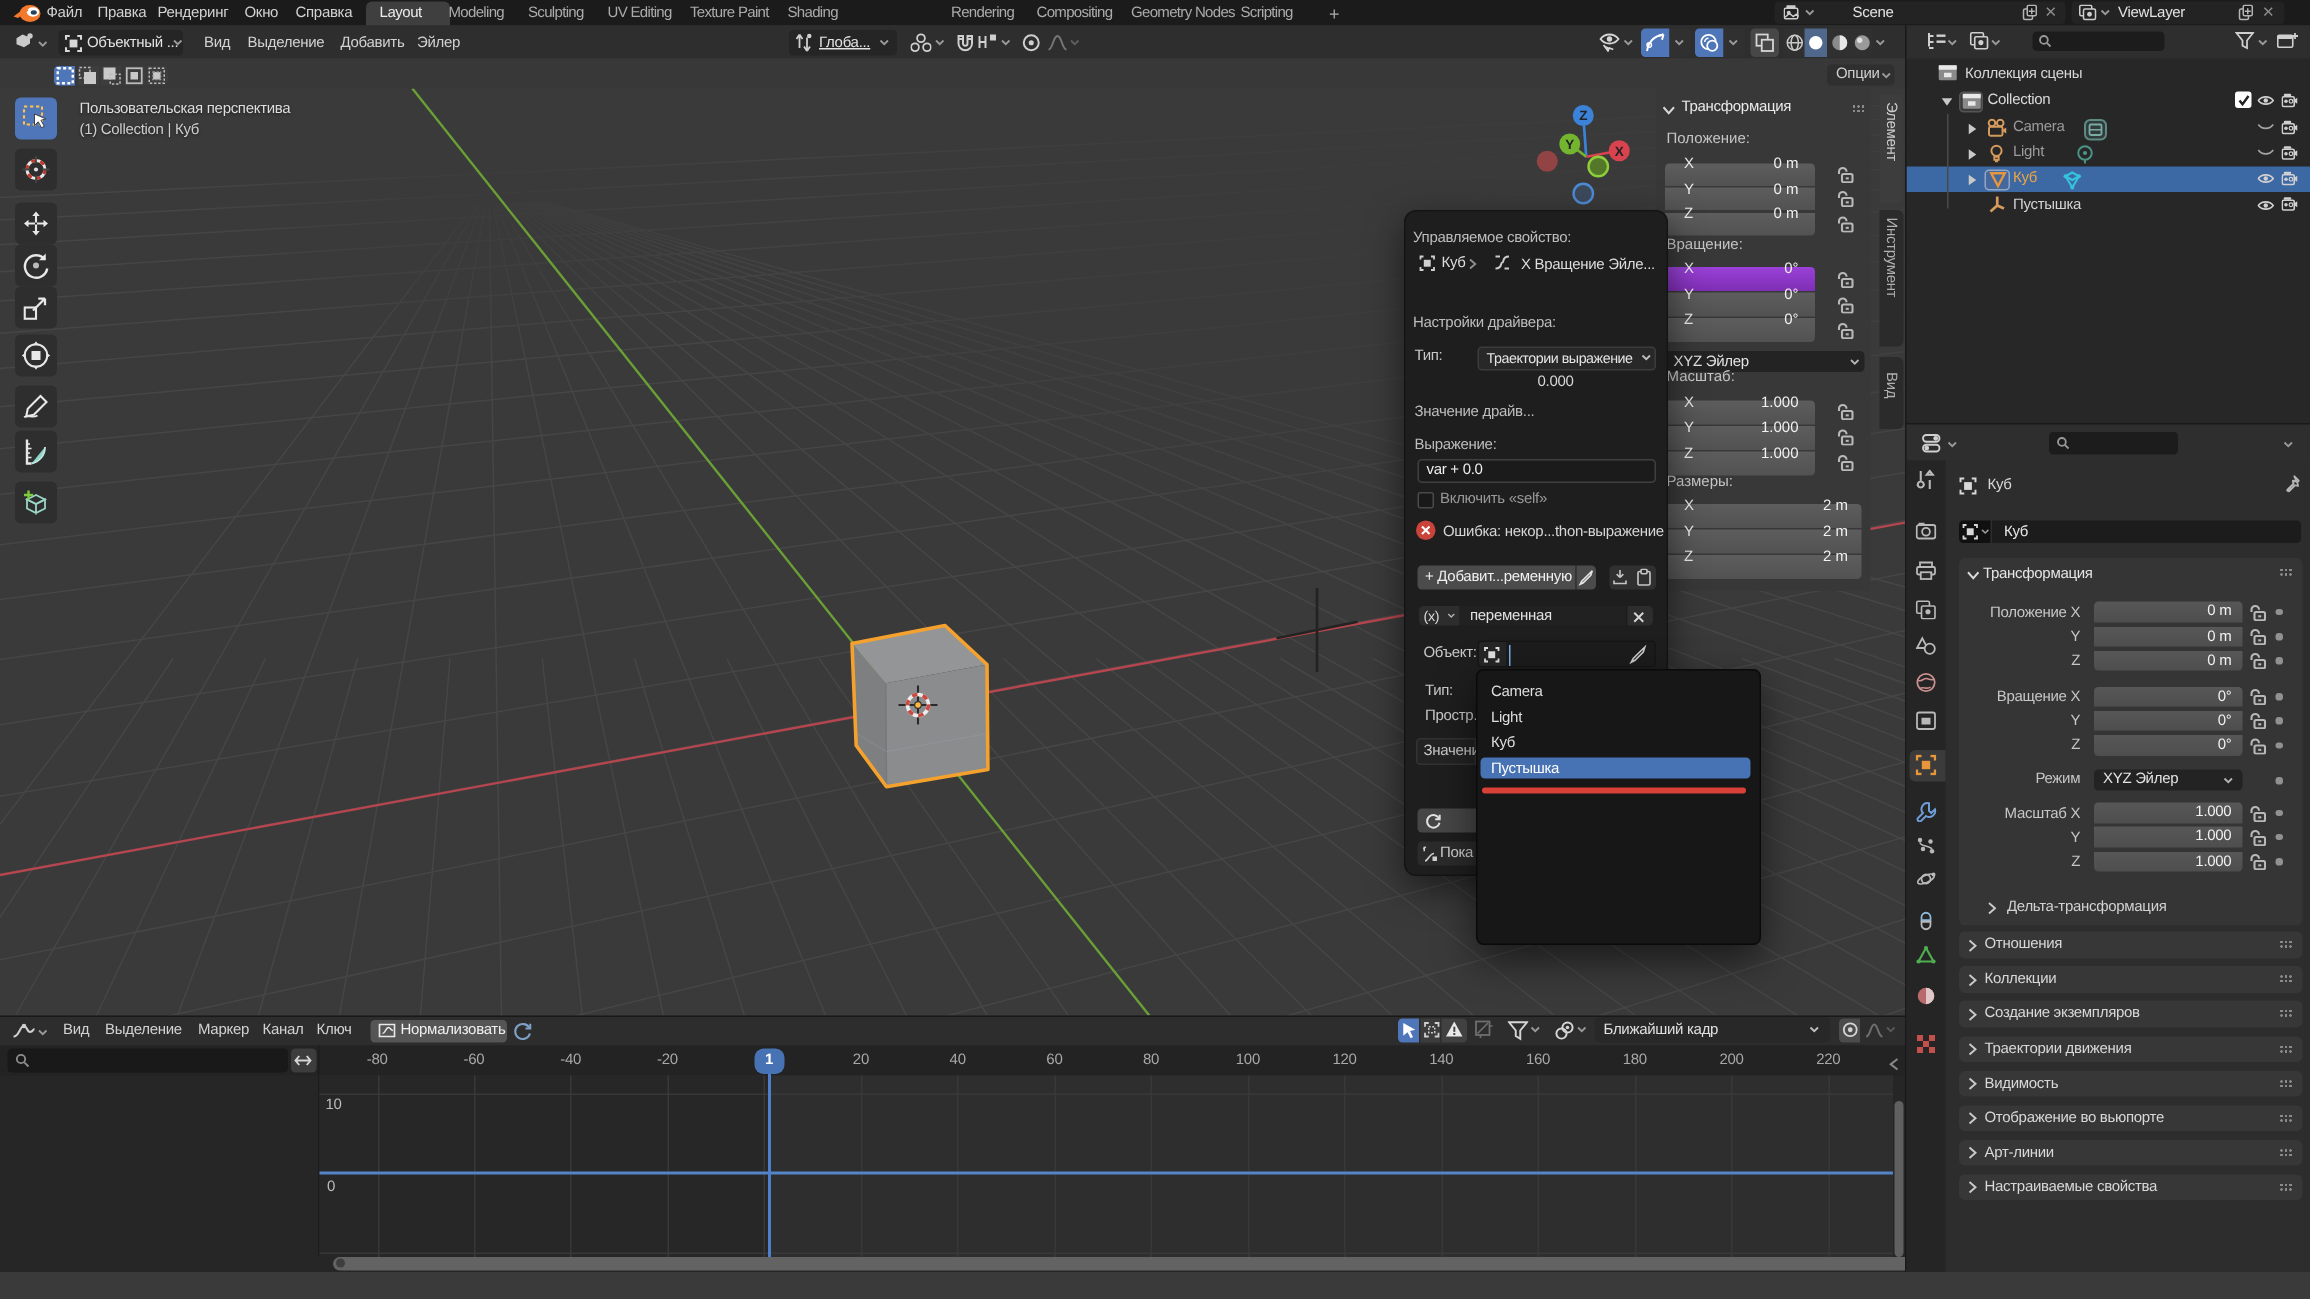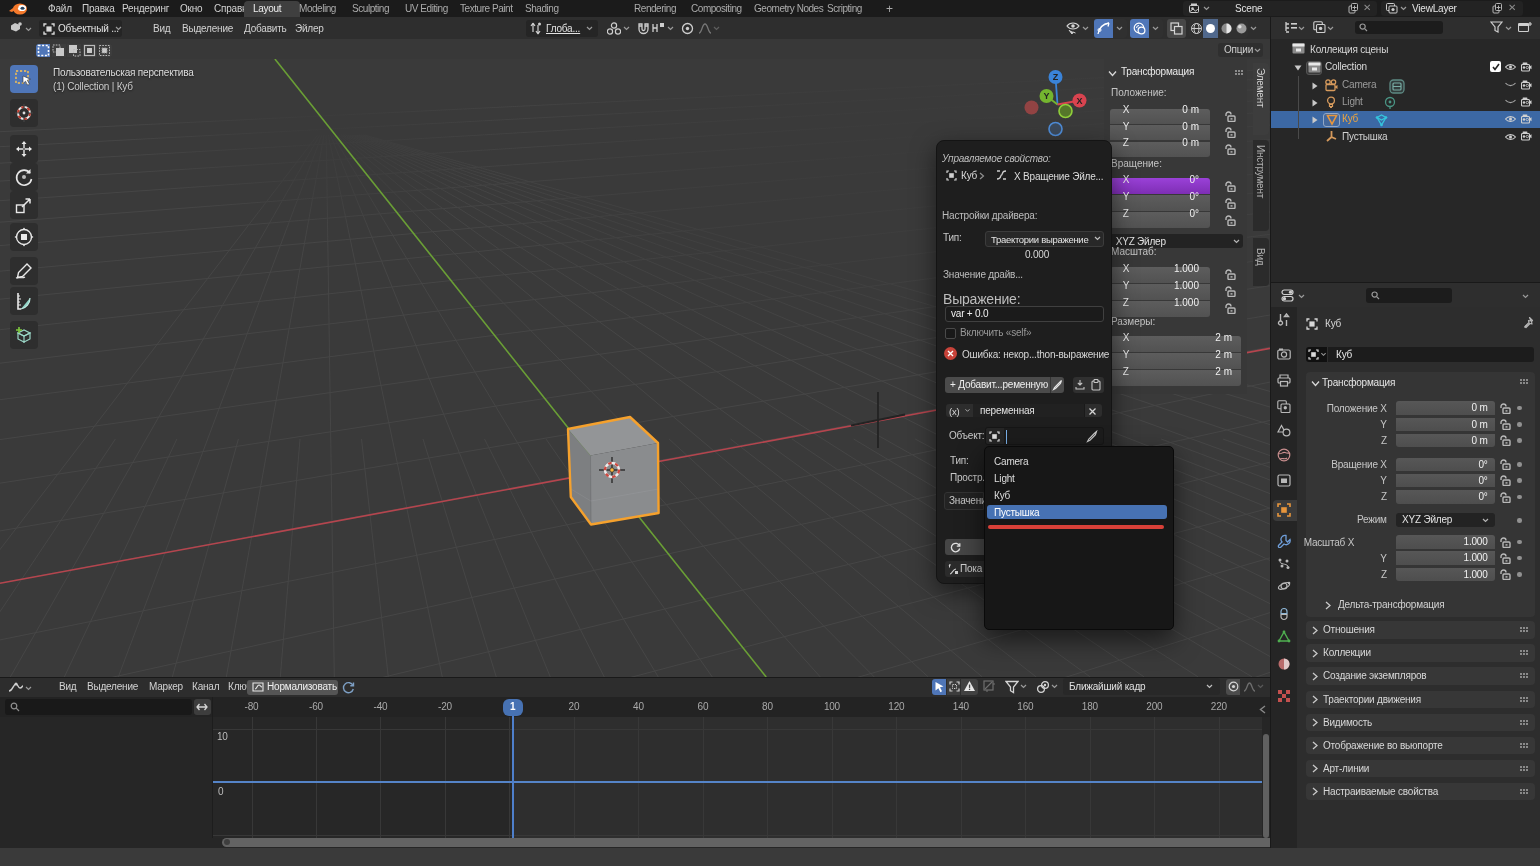--- a/index.html
+++ b/index.html
@@ -2,21 +2,21 @@
 <html><head>
 <meta charset="utf-8">
 <style>
 html,body{margin:0;padding:0;}
 body{width:1540px;height:866px;overflow:hidden;background:#3a3a3a;font-family:"Liberation Sans",sans-serif;-webkit-font-smoothing:antialiased;}
 .abs{position:absolute;}
 .abs>svg{display:block;}
 .abs{line-height:0;}
 #root{position:absolute;left:0;top:0;width:1540px;height:866px;}
 .txt{position:absolute;white-space:nowrap;letter-spacing:-0.2px;line-height:normal;}
-.menu{color:#d2d2d2;font-size:10px;margin-left:17px;}
+.menu{color:#d2d2d2;font-size:10px;}
 .field{position:absolute;background:#585858;border-radius:2px;color:#f1f1f1;font-size:10px;}
 .flabel{position:absolute;font-size:10px;color:#e8e8e8;}
 .fval{position:absolute;font-size:10px;color:#f1f1f1;text-align:right;}
 .nlabel{position:absolute;font-size:10px;color:#c5c5c5;}
 .phead{position:absolute;background:#373737;border-radius:4px;color:#dcdcdc;font-size:10px;line-height:normal;}
 .lock{position:absolute;width:12px;height:11px;}
 .dots{position:absolute;width:9px;height:6px;opacity:.55;background:
  radial-gradient(circle at 1px 1px,#cfcfcf 0.8px,transparent 1px),
  radial-gradient(circle at 4px 1px,#cfcfcf 0.8px,transparent 1px),
  radial-gradient(circle at 7px 1px,#cfcfcf 0.8px,transparent 1px),
@@ -574,21 +574,21 @@
       <div class="abs" style="left:1253px;top:63px;width:16px;height:72px;background:#3d3d3d;border-radius:0 4px 4px 0;"></div>
       <div class="abs" style="left:1253px;top:140px;width:16px;height:91px;background:#2b2b2b;border-radius:0 4px 4px 0;"></div>
       <div class="abs" style="left:1253px;top:238px;width:16px;height:48px;background:#2b2b2b;border-radius:0 4px 4px 0;"></div>
       <div class="txt" style="left:1255px;top:68px;font-size:10px;color:#d0d0d0;writing-mode:vertical-rl;">Элемент</div>
       <div class="txt" style="left:1255px;top:145px;font-size:10px;color:#b0b0b0;writing-mode:vertical-rl;">Инструмент</div>
       <div class="txt" style="left:1255px;top:248px;font-size:10px;color:#b0b0b0;writing-mode:vertical-rl;">Вид</div>
     </div>
 
 <div class="abs" id="driverpanel" style="left:0;top:0;">
       <div class="abs" style="left:936px;top:140px;width:176px;height:444px;background:#1e1e1e;border:1px solid #141414;border-radius:8px;box-shadow:0 8px 24px rgba(0,0,0,.5);box-sizing:border-box;"></div>
-      <div class="txt" style="left:942px;top:153px;font-size:10px;color:#bdbdbd;font-style:italic;">Управляемое свойство:</div>
+      <div class="txt" style="left:942px;top:153px;font-size:10px;color:#bdbdbd;">Управляемое свойство:</div>
       <svg class="abs" style="left:946px;top:170px" width="11" height="11" viewBox="0 0 11 11">
         <path d="M1 3 V1 h2 M8 1 h2 v2 M10 8 v2 h-2 M3 10 H1 v-2" stroke="#d0d0d0" stroke-width="1.2" fill="none"></path>
         <rect x="3.2" y="3.2" width="4.6" height="4.6" fill="#d0d0d0"></rect>
       </svg>
       <div class="txt" style="left:961px;top:170px;font-size:10px;color:#dcdcdc;">Куб</div>
       <svg class="abs" style="left:979px;top:172px" width="6" height="8" viewBox="0 0 6 8">
         <path d="M1 1l3.5 3L1 7" stroke="#909090" stroke-width="1.2" fill="none"></path>
       </svg>
       <svg class="abs" style="left:995px;top:169px" width="13" height="12" viewBox="0 0 13 12">
         <path d="M11 2 C6 2 8 6 6.5 6 C5 6 7 10 2 10" stroke="#cccccc" stroke-width="1.3" fill="none"></path>
@@ -599,21 +599,21 @@
       <div class="txt" style="left:943px;top:232px;font-size:10px;color:#c8c8c8;">Тип:</div>
       <div class="abs" style="left:985px;top:230.5px;width:119px;height:16.5px;background:#282828;border:1px solid #3c3c3c;border-radius:3px;box-sizing:border-box;"></div>
       <div class="txt" style="left:991px;top:233.5px;font-size:9.5px;letter-spacing:-0.3px;color:#e5e5e5;">Траектории выражение</div>
       <div class="abs" style="left:1094px;top:236px;">
         <svg width="7" height="5" viewBox="0 0 7 5">
           <path d="M1 1l2.5 2.5L6 1" stroke="#c0c0c0" stroke-width="1.2" fill="none"></path>
         </svg>
       </div>
       <div class="txt" style="left:943px;top:249px;font-size:10px;color:#bdbdbd;margin-top:20px;">Значение драйв...</div>
       <div class="txt" style="left:1025px;top:249px;font-size:10px;color:#d8d8d8;">0.000</div>
-      <div class="txt" style="left:943px;top:291px;font-size:14px;color:#bdbdbd;">Выражение:</div>
+      <div class="txt" style="left:943px;top:291px;font-size:10px;color:#bdbdbd;">Выражение:</div>
       <div class="abs" style="left:944.6px;top:305.9px;width:159px;height:15.7px;background:#1b1b1b;border:1px solid #404040;border-radius:3px;box-sizing:border-box;"></div>
       <div class="txt" style="left:951px;top:308px;font-size:10px;color:#efefef;">var + 0.0</div>
       <div class="abs" style="left:944.6px;top:327.5px;width:11px;height:11px;background:#191919;border:1px solid #4a4a4a;border-radius:2px;box-sizing:border-box;"></div>
       <div class="txt" style="left:960px;top:327px;font-size:10px;color:#989898;">Включить «self»</div>
       <div class="abs" style="left:944px;top:347px;width:13px;height:13px;background:#c8433a;border-radius:50%;"></div>
       <svg class="abs" style="left:947px;top:350px" width="7" height="7" viewBox="0 0 7 7">
         <path d="M1 1l5 5M6 1l-5 5" stroke="#fff" stroke-width="1.4"></path>
       </svg>
       <div class="txt" style="left:962px;top:349px;font-size:10px;color:#d6d6d6;">Ошибка: некор...thon-выражение</div>
       <div class="abs" style="left:944.6px;top:377.1px;width:105px;height:15.8px;background:#4b4b4b;border-radius:3px 0 0 3px;border-right:1px solid #333;"></div>
@@ -1024,21 +1024,21 @@
       </svg>
       <div class="txt" style="left:51px;top:94px;font-size:10px;color:#e5e5e5;">Трансформация</div>
       <div class="dots" style="left:249px;top:96px;"></div>
       <div class="txt" style="left:0px;top:119.7px;width:115.8px;text-align:right;font-size:10px;color:#c6c6c6;position:absolute;">Положение X</div>
       <div class="txt" style="left:0px;top:135.9px;width:115.8px;text-align:right;font-size:10px;color:#c6c6c6;position:absolute;">Y</div>
       <div class="txt" style="left:0px;top:152.10000000000002px;width:115.8px;text-align:right;font-size:10px;color:#c6c6c6;position:absolute;">Z</div>
       <div class="txt" style="left:0px;top:175.9px;width:115.8px;text-align:right;font-size:10px;color:#c6c6c6;position:absolute;">Вращение X</div>
       <div class="txt" style="left:0px;top:192.10000000000002px;width:115.8px;text-align:right;font-size:10px;color:#c6c6c6;position:absolute;">Y</div>
       <div class="txt" style="left:0px;top:208.3px;width:115.8px;text-align:right;font-size:10px;color:#c6c6c6;position:absolute;">Z</div>
       <div class="txt" style="left:0px;top:231.3px;width:115.8px;text-align:right;font-size:10px;color:#c6c6c6;position:absolute;">Режим</div>
-      <div class="txt" style="left:0px;top:253.5px;width:115.8px;text-align:center;font-size:10px;color:#c6c6c6;position:absolute;">Масштаб X</div>
+      <div class="txt" style="left:0px;top:253.5px;width:115.8px;text-align:right;font-size:10px;color:#c6c6c6;position:absolute;">Масштаб X</div>
       <div class="txt" style="left:0px;top:269.7px;width:115.8px;text-align:right;font-size:10px;color:#c6c6c6;position:absolute;">Y</div>
       <div class="txt" style="left:0px;top:285.90000000000003px;width:115.8px;text-align:right;font-size:10px;color:#c6c6c6;position:absolute;">Z</div>
       <div class="abs" style="left:124.6px;top:118.4px;width:99.5px;height:13.5px;background:linear-gradient(#575757,#4e4e4e);border-radius:3px 3px 0 0;margin-bottom:1px;"></div>
       <div class="txt" style="left:124.6px;top:119.4px;width:92px;text-align:right;font-size:10px;color:#f1f1f1;">0 m</div>
       <div class="abs" style="left:228px;top:119.9px;">
         <svg width="12" height="11" viewBox="0 0 12 11">
           <path d="M2 5 V3.5 A2.5 2.5 0 0 1 7 3.5" fill="none" stroke="#b8b8b8" stroke-width="1.4"></path>
           <rect x="4" y="5" width="7" height="5.5" rx="1" fill="none" stroke="#b8b8b8" stroke-width="1.4"></rect>
           <rect x="6.5" y="7.2" width="2" height="1.4" fill="#b8b8b8"></rect>
         </svg>

